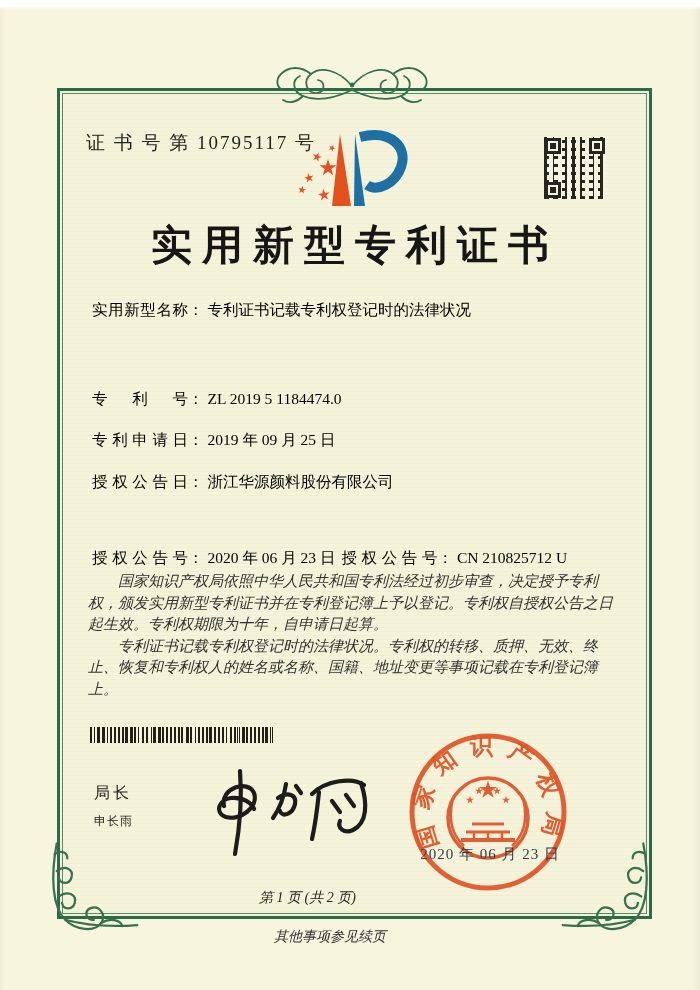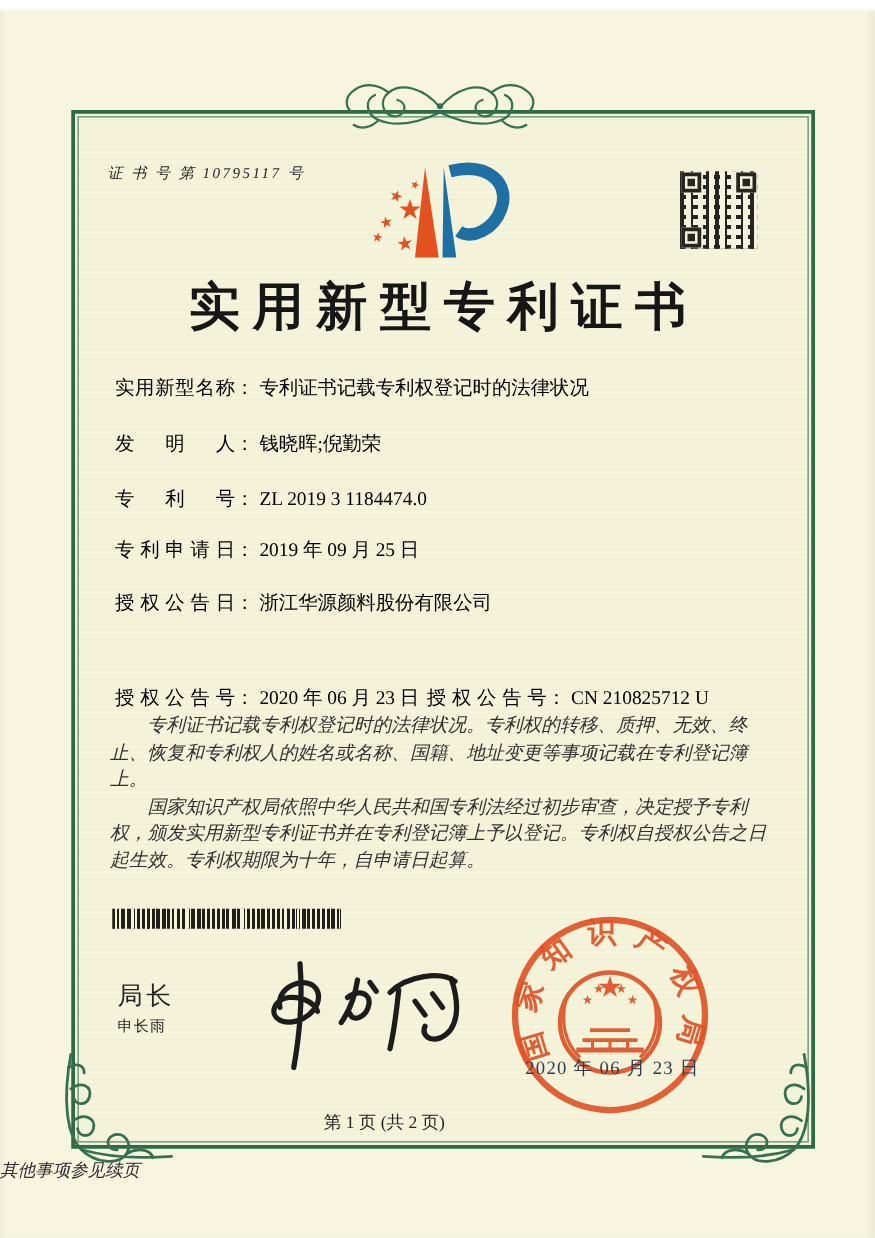--- a/index.html
+++ b/index.html
@@ -9,51 +9,51 @@
                    linear-gradient(90deg,rgba(0,0,0,.04) 0,rgba(0,0,0,0) 6px),
                    linear-gradient(270deg,rgba(0,0,0,.05) 0,rgba(0,0,0,0) 8px),
                    #f8f5df;}
   
   .frame{position:absolute;left:57px;top:88px;width:589px;height:825px;
          border:3px solid #2d6b47;
          background:repeating-linear-gradient(0deg,rgba(110,150,110,.05) 0 1px,rgba(0,0,0,0) 1px 4px),#f5f4da;}
   .frame-inner{position:absolute;inset:2px;border:1px solid #558a6a;}
   .txt{position:absolute;color:#232323;}
   
-  .cert-no{left:86px;top:130px;font-size:12px;letter-spacing:2px;font-style:italic;}
+  .cert-no{left:86px;top:130px;font-size:19px;letter-spacing:2px;}
   .title{left:0;top:218px;width:700px;text-align:center;font-size:41px;font-weight:700;
          letter-spacing:10px;padding-left:10px;box-sizing:border-box;color:#161616;}
   
   .row{position:absolute;left:92px;right:55px;font-size:15.5px;white-space:nowrap;}
   .lbl{display:inline-block;width:96px;text-align:justify;text-align-last:justify;vertical-align:baseline;}
   .colon{display:inline-block;}
   .val{margin-left:4px;}
   .pair2{margin-left:6px;}
   
   .body-text{left:88px;top:571px;width:535px;font-size:15px;line-height:21.5px;
              font-style:italic;color:#303030;}
   .body-text p{margin:0;text-indent:2em;}
   
   .barcode{position:absolute;left:90px;top:727px;width:183px;height:16px;
     background-image:
       repeating-linear-gradient(90deg,rgba(0,0,0,0) 0 5px,#f5f4da 5px 6px,rgba(0,0,0,0) 6px 11px),
       repeating-linear-gradient(90deg,#201f18 0 2px,rgba(0,0,0,0) 2px 4px),
       repeating-linear-gradient(90deg,#201f18 0 1px,rgba(0,0,0,0) 1px 7px);
     background-color:#f5f4da;}
   
-  .director-title{left:94px;top:783px;font-size:20px;font-family:"Liberation Sans","DejaVu Sans",sans-serif;letter-spacing:3px;}
+  .director-title{left:94px;top:783px;font-size:16px;font-family:"Liberation Sans","DejaVu Sans",sans-serif;letter-spacing:3px;}
   .director-name{left:94px;top:813px;font-size:12px;font-family:"Liberation Sans","DejaVu Sans",sans-serif;letter-spacing:1px;}
   .sig{position:absolute;left:196px;top:764px;}
   
   .seal{position:absolute;left:406px;top:730px;}
   .seal-date{left:398px;top:845px;width:184px;text-align:center;font-size:15px;
              color:#333a50;letter-spacing:1px;}
   
-  .page-info{left:0;top:889px;width:615px;text-align:center;font-size:14px;}
-  .foot-note{left:0;top:928px;width:660px;font-size:14px;font-style:italic;color:#2e2e2e;}
+  .page-info{left:0;top:889px;width:615px;text-align:center;font-size:14px;font-style:italic;}
+  .foot-note{left:0;top:928px;width:660px;text-align:center;font-size:14px;font-style:italic;color:#2e2e2e;}
   
   .qr{position:absolute;left:544px;top:137px;width:62px;height:62px;background-color:#f6f3de;
     background-image:
       repeating-linear-gradient(90deg,rgba(0,0,0,0) 0 5px,#f6f3de 5px 9px),
       repeating-linear-gradient(90deg,#262620 0 3px,rgba(0,0,0,0) 3px 7px),
       repeating-linear-gradient(0deg,#262620 0 3px,rgba(0,0,0,0) 3px 8px);}
   .finder{position:absolute;width:10px;height:10px;border:3px solid #262620;background:#f6f3de;}
   .finder i{position:absolute;left:2px;top:2px;width:6px;height:6px;background:#262620;display:block;}
   .f-tl{left:1px;top:1px;} .f-tr{right:1px;top:1px;} .f-bl{left:1px;bottom:1px;}
   .logo{position:absolute;left:278px;top:128px;}
@@ -130,39 +130,36 @@
     <span class="finder f-bl">
         <i></i>
       </span>
   </div>
 
   <div class="txt title">实用新型专利证书</div>
 
   <div class="row" style="top:300px">
     <span class="lbl">实用新型名称</span><span class="colon">：</span><span class="val">专利证书记载专利权登记时的法律状况</span>
   </div>
-  <div class="row" style="top:345px">
-    <span class="lbl">发明人</span><span class="colon">：</span><span class="val">钱晓晖;倪勤荣</span>
-  </div>
   <div class="row" style="top:389px">
-    <span class="lbl">专利号</span><span class="colon">：</span><span class="val">ZL 2019 3 1184474.0</span>
+    <span class="lbl">专利号</span><span class="colon">：</span><span class="val">ZL 2019 5 1184474.0</span>
   </div>
   <div class="row" style="top:430px">
     <span class="lbl">专利申请日</span><span class="colon">：</span><span class="val">2019 年 09 月 25 日</span>
   </div>
   <div class="row" style="top:472px">
     <span class="lbl">授权公告日</span><span class="colon">：</span><span class="val">浙江华源颜料股份有限公司</span>
   </div>
   <div class="row" style="top:548px">
     <span class="lbl">授权公告号</span><span class="colon">：</span><span class="val">2020 年 06 月 23 日</span><span class="pair2"><span class="lbl">授权公告号</span><span class="colon">：</span><span class="val">CN 210825712 U</span></span>
   </div>
 
   <div class="txt body-text">
+    <p>国家知识产权局依照中华人民共和国专利法经过初步审查，决定授予专利权，颁发实用新型专利证书并在专利登记簿上予以登记。专利权自授权公告之日起生效。专利权期限为十年，自申请日起算。</p>
     <p>专利证书记载专利权登记时的法律状况。专利权的转移、质押、无效、终止、恢复和专利权人的姓名或名称、国籍、地址变更等事项记载在专利登记簿上。</p>
-    <p>国家知识产权局依照中华人民共和国专利法经过初步审查，决定授予专利权，颁发实用新型专利证书并在专利登记簿上予以登记。专利权自授权公告之日起生效。专利权期限为十年，自申请日起算。</p>
   </div>
 
   <div class="barcode"></div>
 
   <div class="txt director-title">局长</div>
   <div class="txt director-name">申长雨</div>
 
   <svg class="sig" width="175" height="98" viewBox="0 0 175 98">
     <g fill="none" stroke="#1c1c1c" stroke-width="4.2" stroke-linecap="round" stroke-linejoin="round">
       <path d="M28,42 C24,24 52,15 58,29 C63,43 44,57 30,53 C18,49 23,35 35,34 C47,33 56,39 58,45"></path>

